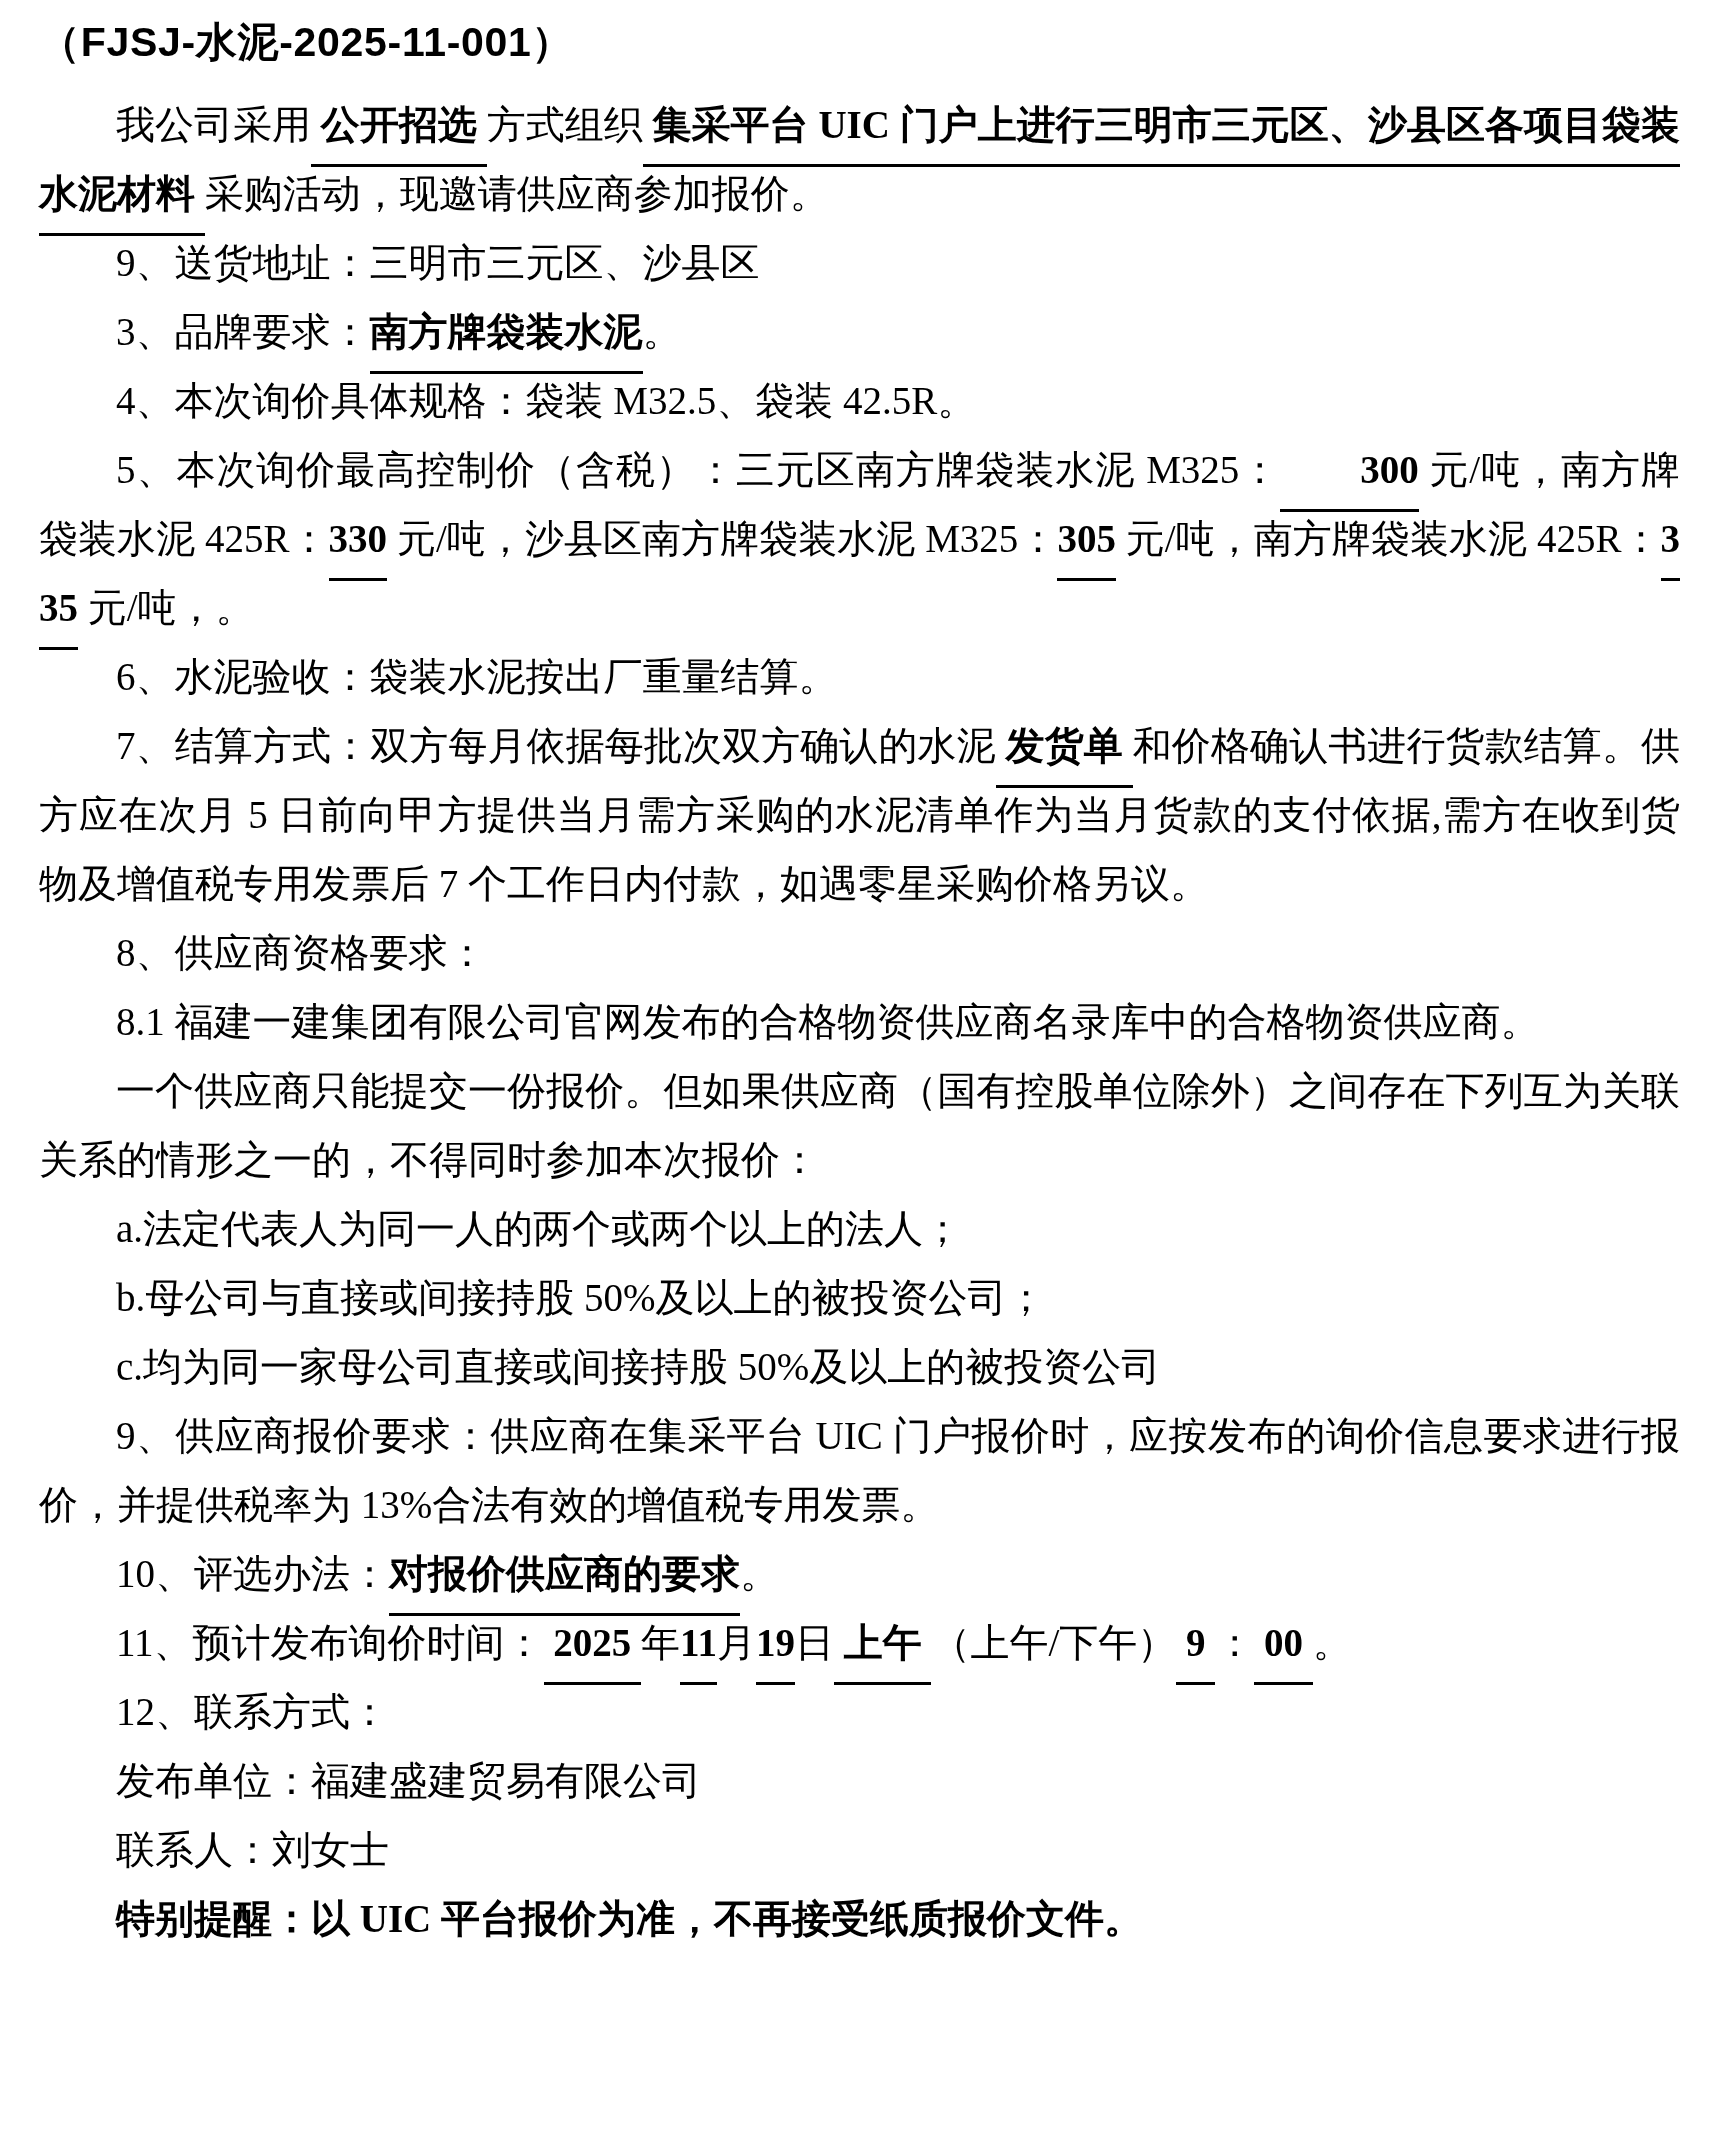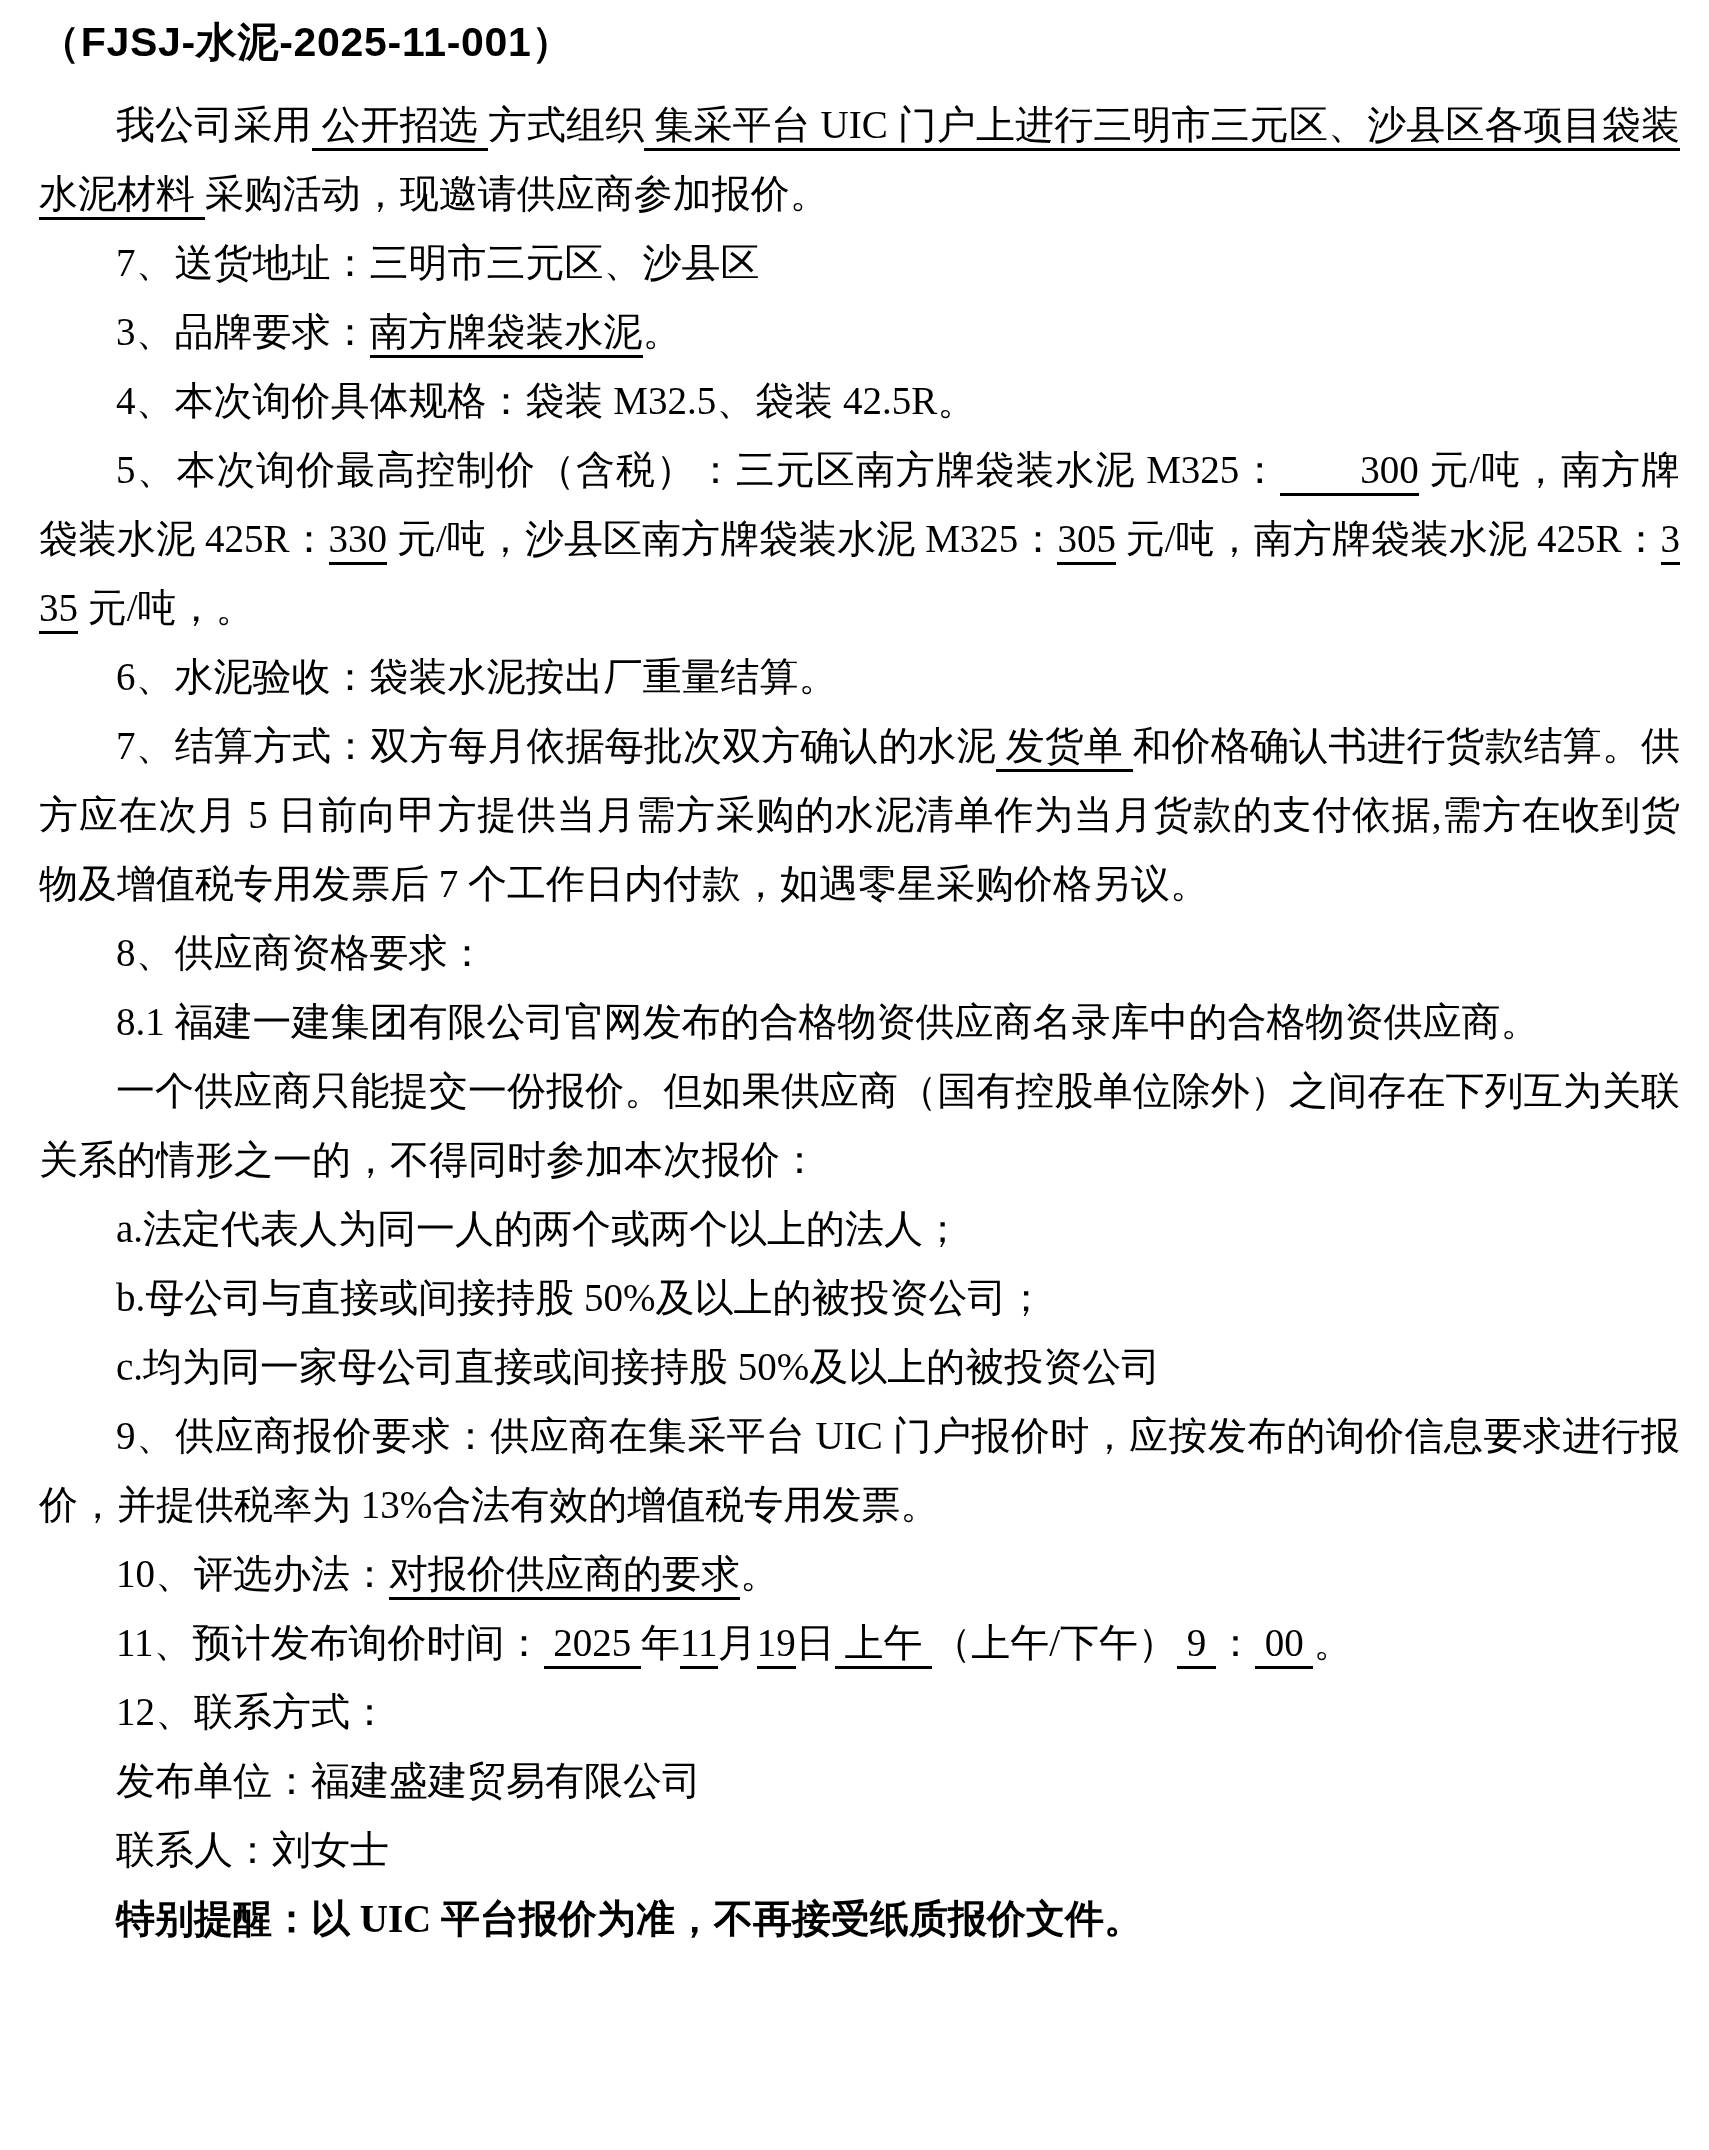--- a/index.html
+++ b/index.html
@@ -36,31 +36,32 @@
     text-align: justify;
     text-indent: 77px;
     white-space: pre-wrap;
     word-break: break-all;
   }
   .doc-body p.line.b {
     font-weight: 700;
   }
   .doc-body span.u {
     border-bottom: 3.5px solid #000000;
-    padding-bottom: 2px;
+    padding-bottom: 18px;
+    font-weight: bold;
   }
 </style>
 </head>
 <body>
 
 <div class="page">
   <h1 class="doc-title">（FJSJ-水泥-2025-11-001）</h1>
   <div class="doc-body">
       <p class="line"><span>我公司采用</span><span class="u"> 公开招选 </span><span>方式组织</span><span class="u"> 集采平台 UIC 门户上进行三明市三元区、沙县区各项目袋装水泥材料 </span><span>采购活动，现邀请供应商参加报价。</span></p>
-      <p class="line"><span>7、送货地址：三明市三元区、沙县区</span></p>
+      <p class="line"><span>9、送货地址：三明市三元区、沙县区</span></p>
       <p class="line"><span>3、品牌要求：</span><span class="u">南方牌袋装水泥</span><span>。</span></p>
       <p class="line"><span>4、本次询价具体规格：袋装 M32.5、袋装 42.5R。</span></p>
       <p class="line"><span>5、本次询价最高控制价（含税）：三元区南方牌袋装水泥 M325：</span><span class="u">　　300</span><span> 元/吨，南方牌袋装水泥 425R：</span><span class="u">330</span><span> 元/吨，沙县区南方牌袋装水泥 M325：</span><span class="u">305</span><span> 元/吨，南方牌袋装水泥 425R：</span><span class="u">335</span><span> 元/吨，。</span></p>
       <p class="line"><span>6、水泥验收：袋装水泥按出厂重量结算。</span></p>
       <p class="line"><span>7、结算方式：双方每月依据每批次双方确认的水泥</span><span class="u"> 发货单 </span><span>和价格确认书进行货款结算。供方应在次月 5 日前向甲方提供当月需方采购的水泥清单作为当月货款的支付依据,需方在收到货物及增值税专用发票后 7 个工作日内付款，如遇零星采购价格另议。</span></p>
       <p class="line"><span>8、供应商资格要求：</span></p>
       <p class="line"><span>8.1 福建一建集团有限公司官网发布的合格物资供应商名录库中的合格物资供应商。</span></p>
       <p class="line"><span>一个供应商只能提交一份报价。但如果供应商（国有控股单位除外）之间存在下列互为关联关系的情形之一的，不得同时参加本次报价：</span></p>
       <p class="line"><span>a.法定代表人为同一人的两个或两个以上的法人；</span></p>
       <p class="line"><span>b.母公司与直接或间接持股 50%及以上的被投资公司；</span></p>

